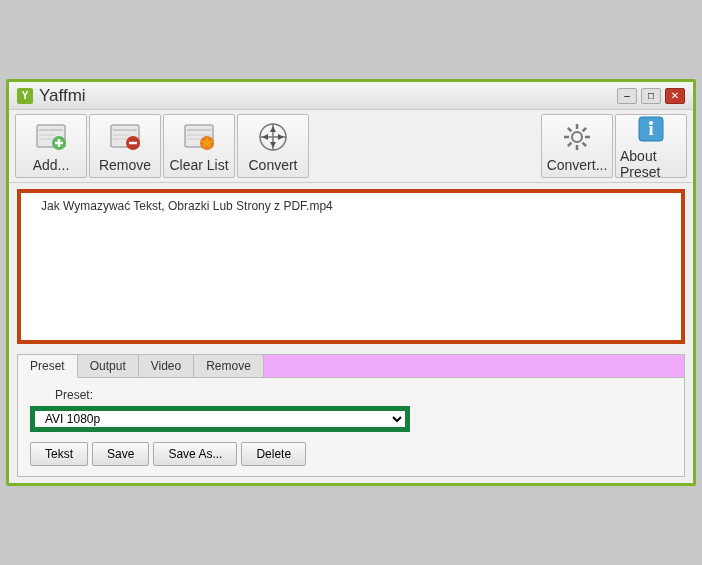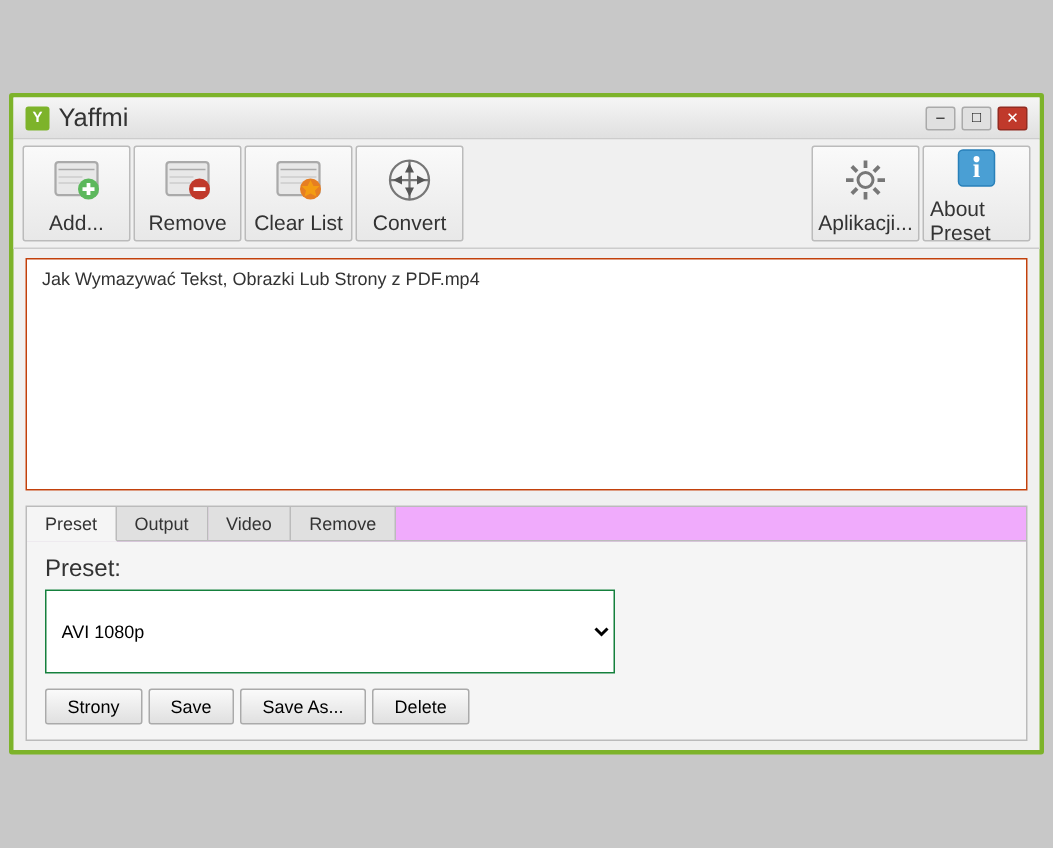--- a/index.html
+++ b/index.html
@@ -110,26 +110,26 @@
     }
     
     .icon-add svg, .icon-remove svg, .icon-clear svg,
     .icon-convert svg, .icon-settings svg, .icon-about svg {
       width: 32px;
       height: 32px;
     }
     .file-list-area {
       margin: 6px 8px;
       background: white;
-      border: 1px solid #c2410c;
+      border: 4px solid #c2410c;
       flex: 1;
       min-height: 155px;
       max-height: 155px;
       overflow-y: auto;
-      padding: 4px 10px;
+      padding: 4px 20px;
     }
     .file-item {
       font-size: 12px;
       color: #333;
       line-height: 1.6;
     }
     .tabs-container {
       margin: 4px 8px 6px 8px;
       border: 1px solid #bbb;
       background: #f5f5f5;
@@ -151,35 +151,36 @@
     .tab.active {
       background: #f5f5f5;
       border-bottom: 1px solid #f5f5f5;
       margin-bottom: -1px;
       font-weight: normal;
     }
     .tab-content {
       padding: 10px 12px;
     }
     .preset-label {
-      font-size: 16px;
+      font-size: 12px;
       margin-bottom: 4px;
       color: #333;
+      margin-left: 25px;
     }
     .preset-select-row {
       display: flex;
       align-items: center;
       gap: 4px;
     }
     .preset-select {
       flex: 1;
       max-width: 380px;
-      padding: 19px 6px;
-      font-size: 12px;
-      border: 1px solid #15803d;
+      padding: 0 6px;
+      font-size: 12px;
+      border: 5px solid #15803d;
       background: white;
       appearance: auto;
     }
     .preset-buttons {
       display: flex;
       gap: 4px;
       margin-top: 10px;
     }
     .preset-btn {
       padding: 4px 14px;
@@ -277,21 +278,21 @@
             <line x1="16" y1="24" x2="16" y2="29"></line>
             <line x1="3" y1="16" x2="8" y2="16"></line>
             <line x1="24" y1="16" x2="29" y2="16"></line>
             <line x1="6.9" y1="6.9" x2="10.4" y2="10.4"></line>
             <line x1="21.6" y1="21.6" x2="25.1" y2="25.1"></line>
             <line x1="25.1" y1="6.9" x2="21.6" y2="10.4"></line>
             <line x1="10.4" y1="21.6" x2="6.9" y2="25.1"></line>
           </g>
         </svg>
       </div>
-      <span class="btn-label">Aplikacji...</span>
+      <span class="btn-label">Convert...</span>
     </div>
 
     <div class="toolbar-btn">
       <div class="icon-area icon-about">
         <svg viewBox="0 0 32 32" xmlns="http://www.w3.org/2000/svg">
           <rect x="4" y="4" width="24" height="24" rx="3" fill="#4a9fd4" stroke="#2980b9" stroke-width="1"></rect>
           <text x="16" y="22" text-anchor="middle" font-size="18" font-weight="bold" fill="white" font-family="serif">i</text>
           <circle cx="16" cy="10" r="2" fill="white"></circle>
         </svg>
       </div>
@@ -311,21 +312,21 @@
         <div class="tab">Remove</div>
       </div>
     <div class="tab-content">
 
       <div id="preset-content">
         <div class="preset-label">Preset:</div>
         <div class="preset-select-row">
           <select class="preset-select" id="preset-select"><option value="AVI 1080p">AVI 1080p</option><option value="AVI 720p">AVI 720p</option><option value="MP4 1080p">MP4 1080p</option><option value="MP4 720p">MP4 720p</option><option value="MKV 1080p">MKV 1080p</option></select>
         </div>
         <div class="preset-buttons">
-          <button class="preset-btn">Strony</button>
+          <button class="preset-btn">Tekst</button>
           <button class="preset-btn">Save</button>
           <button class="preset-btn">Save As...</button>
           <button class="preset-btn">Delete</button>
         </div>
       </div>
     </div>
   </div>
 </div>
 
 </body></html>

